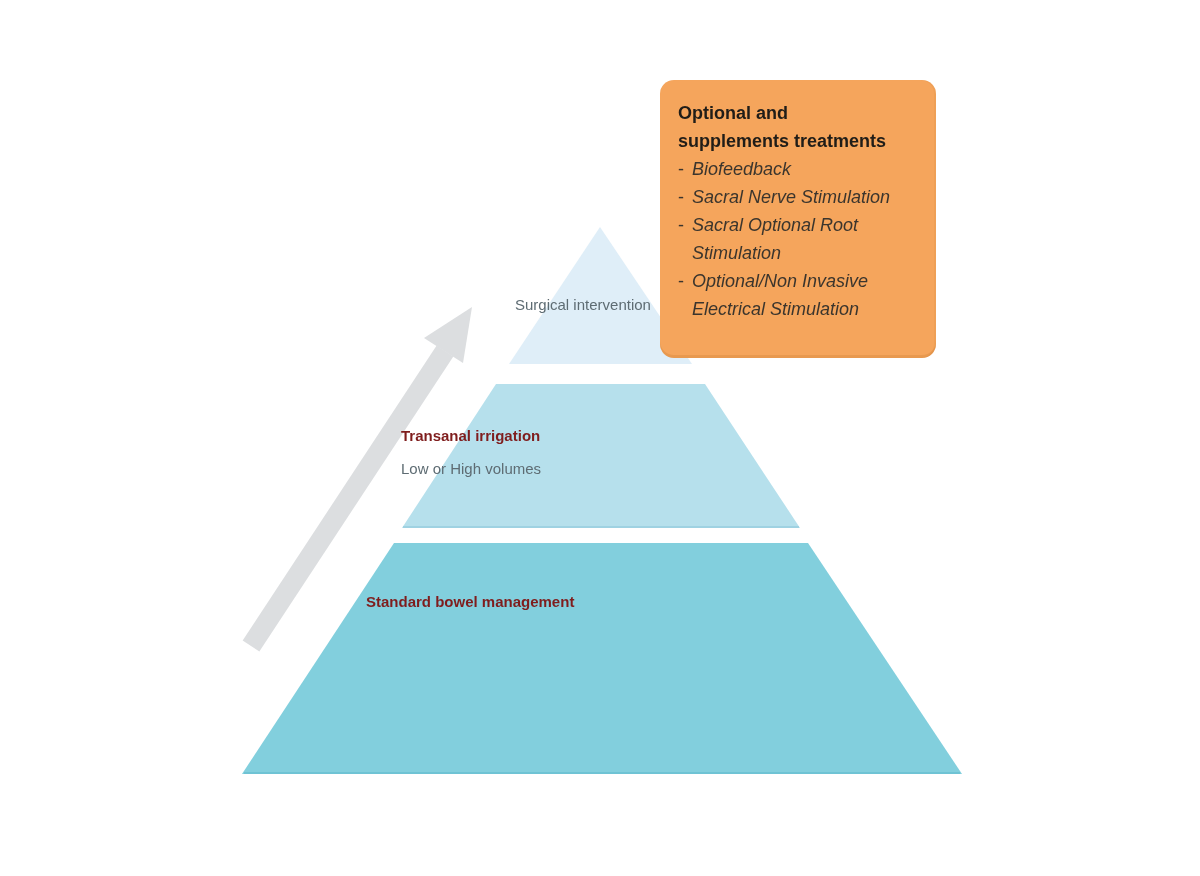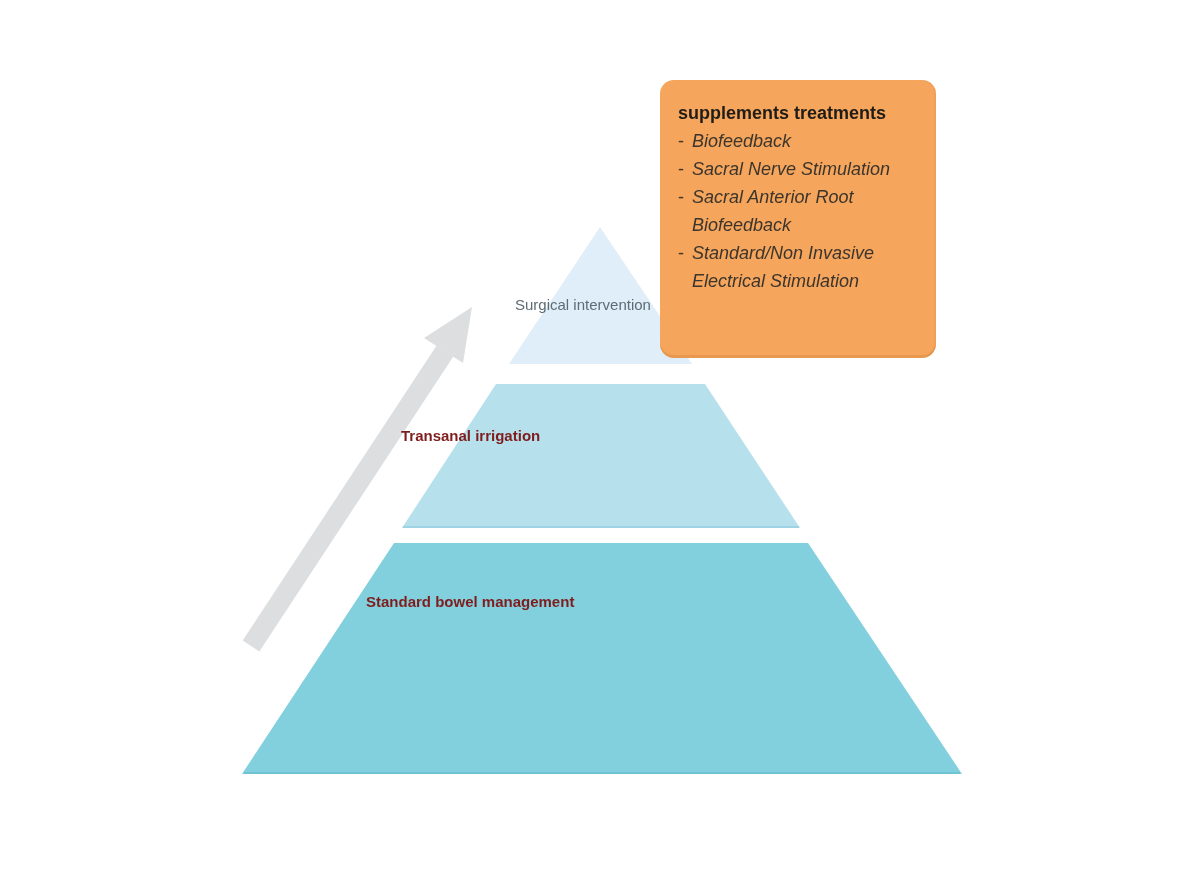--- a/index.html
+++ b/index.html
@@ -75,43 +75,45 @@
     <polygon points="394,543 808,543 962,774 242,774" fill="#82cfdd"></polygon>
     <line x1="244" y1="773" x2="960" y2="773" stroke-width="2" stroke="#6fc3d4"></line>
   </svg>
 
   <div class="tier-label tier-top">
     <div class="t-body">Surgical intervention</div>
   </div>
 
   <div class="tier-label tier-mid">
     <div class="t-head">Transanal irrigation</div>
+    <div class="t-body">Low or High volumes</div>
   </div>
 
   <div class="tier-label tier-bottom">
     <div class="t-head">Standard bowel management</div>
   </div>
 
   <div class="callout" style="background: rgb(245, 165, 92);">
     <div>
+      <div class="c-title-line">Optional and</div>
       <div class="c-title-line">supplements treatments</div>
     </div>
     <div>
       <div class="c-item">
         <span class="dash">-</span>
         <span class="itx">Biofeedback</span>
       </div>
       <div class="c-item">
         <span class="dash">-</span>
         <span class="itx">Sacral Nerve Stimulation</span>
       </div>
       <div class="c-item">
         <span class="dash">-</span>
-        <span class="itx">Sacral Anterior Root Biofeedback</span>
+        <span class="itx">Sacral Optional Root Stimulation</span>
       </div>
       <div class="c-item">
         <span class="dash">-</span>
-        <span class="itx">Standard/Non Invasive Electrical Stimulation</span>
+        <span class="itx">Optional/Non Invasive Electrical Stimulation</span>
       </div>
     </div>
   </div>
 
 </div>
 
 </body></html>

